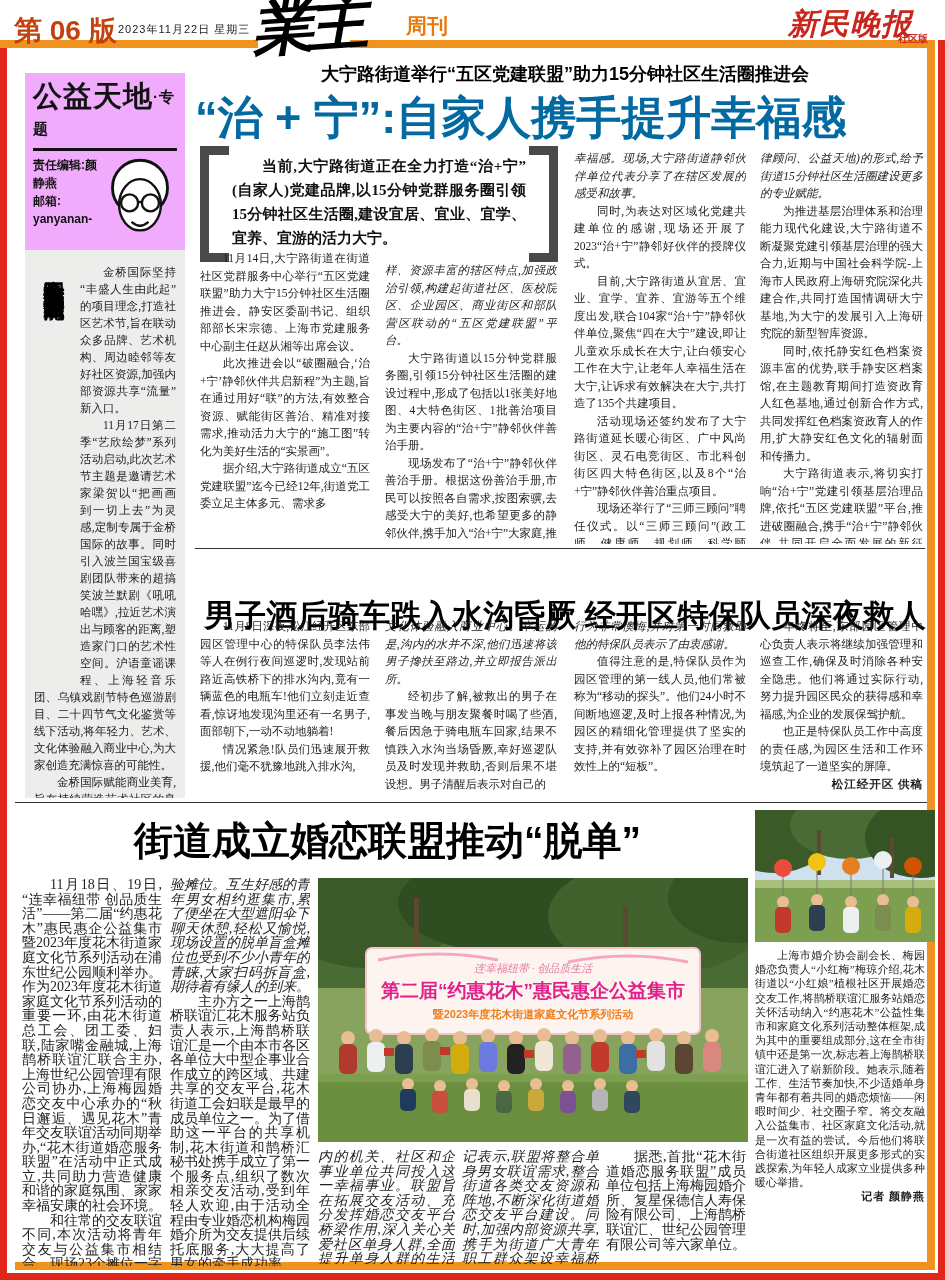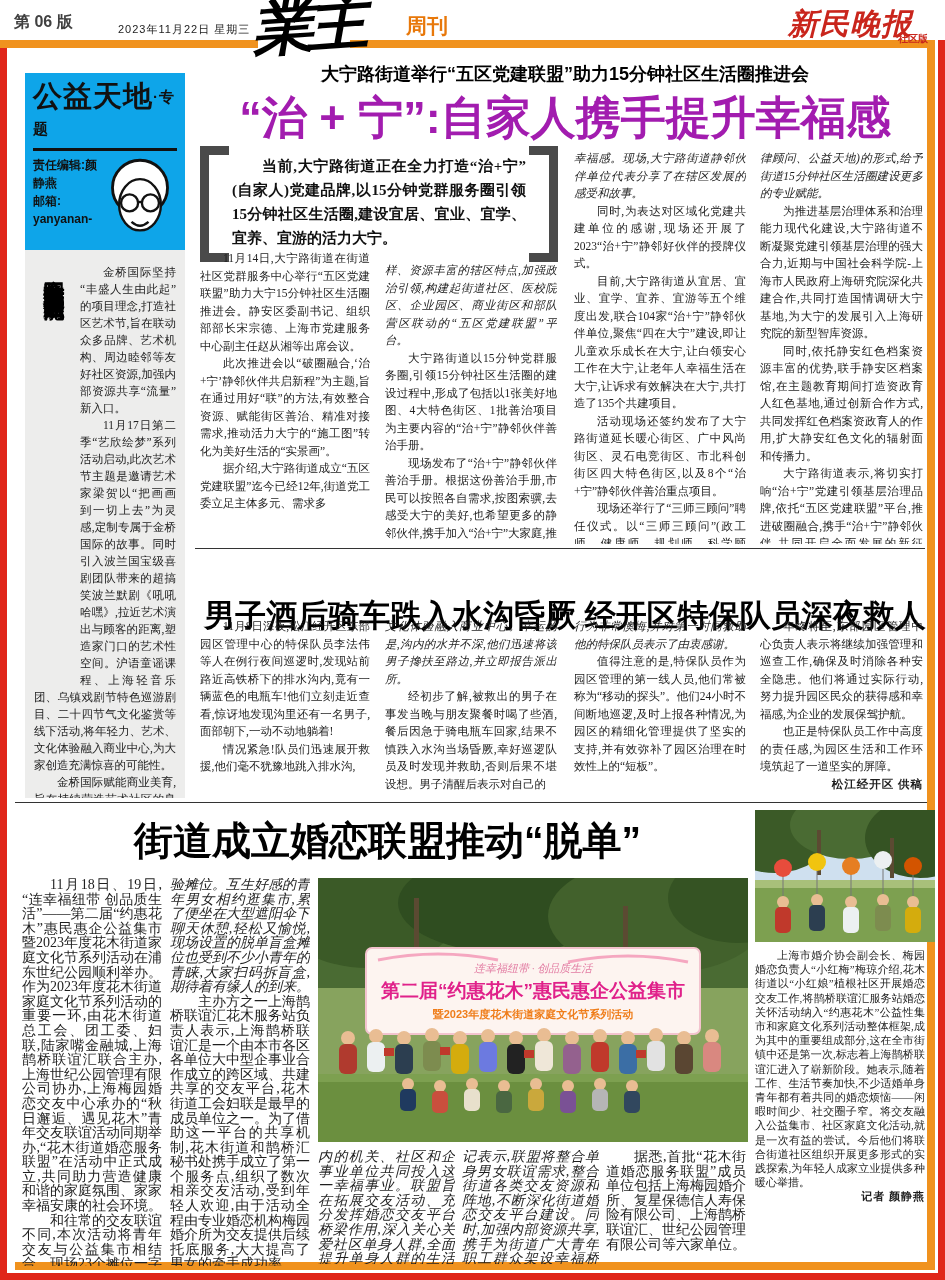--- a/index.html
+++ b/index.html
@@ -3,45 +3,45 @@
 <meta charset="utf-8">
 <style>
   html,body{margin:0;padding:0;background:#888;}
   .page{position:relative;width:945px;height:1280px;background:#fff;margin:0 auto;
         font-family:"Liberation Serif","DejaVu Serif",serif;color:#222;overflow:hidden;}
   .abs{position:absolute;}
   
   .red{background:#E0261A;}
   .orange{background:#F0921E;}
   
-  .pageno{left:14px;top:12px;font-family:"Liberation Sans","DejaVu Sans",sans-serif;font-weight:900;font-size:16px;color:#404040;}
+  .pageno{left:14px;top:12px;font-family:"Liberation Sans","DejaVu Sans",sans-serif;font-weight:900;font-size:28px;color:#c2410c;}
   .pagedate{left:118px;top:22px;font-family:"Liberation Sans","DejaVu Sans",sans-serif;font-size:11px;color:#222;letter-spacing:1px;}
   .callig{left:252px;top:-6px;font-size:62px;font-weight:900;font-style:italic;color:#000;
           letter-spacing:-8px;transform:rotate(-4deg);line-height:1;}
   .weekly{left:406px;top:12px;font-family:"Liberation Sans","DejaVu Sans",sans-serif;font-weight:900;font-size:21px;color:#E8780A;}
   .masthead{left:788px;top:4px;font-weight:900;font-size:30px;color:#C9251C;letter-spacing:1px;font-style:italic;}
   .masthead-sub{left:898px;top:32px;font-size:10px;color:#C9251C;font-weight:bold;}
   
-  .charity{left:25px;top:73px;width:160px;height:207px;background:#0ea5e9;box-sizing:border-box;padding:8px 8px 4px;}
+  .charity{left:25px;top:73px;width:160px;height:207px;background:#f0abfc;box-sizing:border-box;padding:8px 8px 4px;}
   .charity-title{font-family:"Liberation Sans","DejaVu Sans",sans-serif;font-weight:900;font-size:29px;color:#111;letter-spacing:1px;line-height:1.1;}
   .charity-tag{font-size:15px;font-weight:900;vertical-align:4px;}
   .charity-rule{border-bottom:3px solid #111;margin:3px 0 5px;}
   .editor{font-family:"Liberation Sans","DejaVu Sans",sans-serif;font-weight:bold;font-size:12px;line-height:18px;color:#111;}
   .avatar{float:right;width:74px;height:90px;margin:0 0 2px 2px;}
   
   .graybox{left:25px;top:250px;width:160px;height:548px;background:#EDEDEC;box-sizing:border-box;padding:14px 9px 10px;overflow:hidden;}
   .vtitle{float:left;writing-mode:vertical-rl;text-orientation:upright;width:40px;height:420px;
           font-family:"Liberation Sans","DejaVu Sans",sans-serif;font-weight:900;font-size:21px;line-height:40px;
           letter-spacing:1px;color:#000;margin-right:6px;}
   .graybox p{margin:0;font-size:11.5px;line-height:17px;text-align:justify;text-indent:2em;color:#222;}
   
   .kicker{left:200px;top:62px;width:730px;text-align:center;font-family:"Liberation Sans","DejaVu Sans",sans-serif;
           font-weight:900;font-size:18px;color:#000;}
-  .mainhead{left:195px;top:88px;width:740px;text-align:center;font-family:"Liberation Sans","DejaVu Sans",sans-serif;
-          font-weight:900;font-size:45px;color:#a21caf;letter-spacing:0px;}
+  .mainhead{left:195px;top:88px;width:740px;text-align:left;font-family:"Liberation Sans","DejaVu Sans",sans-serif;
+          font-weight:900;font-size:45px;color:#0369a1;letter-spacing:0px;}
   .intro{left:200px;top:146px;width:358px;height:116px;box-sizing:border-box;padding:8px 32px 0;}
   .intro-text{font-size:15px;line-height:24px;font-weight:bold;text-align:justify;text-indent:2em;color:#111;}
   .brk{position:absolute;top:0;bottom:0;width:20px;}
   .brk-l{left:0;border-left:9px solid #4a4a4a;border-top:9px solid #4a4a4a;border-bottom:9px solid #4a4a4a;}
   .brk-r{right:0;border-right:9px solid #4a4a4a;border-top:9px solid #4a4a4a;border-bottom:9px solid #4a4a4a;}
   .col{position:absolute;font-size:11.5px;line-height:17.5px;text-align:justify;overflow:hidden;color:#1e1e1e;}
   .col p{margin:0;text-indent:2em;}
   .col p.cont{text-indent:0;font-style:italic;}
   .col p.byline{text-align:right;text-indent:0;font-weight:bold;letter-spacing:1px;}
   .rule{background:#333;height:1px;}

